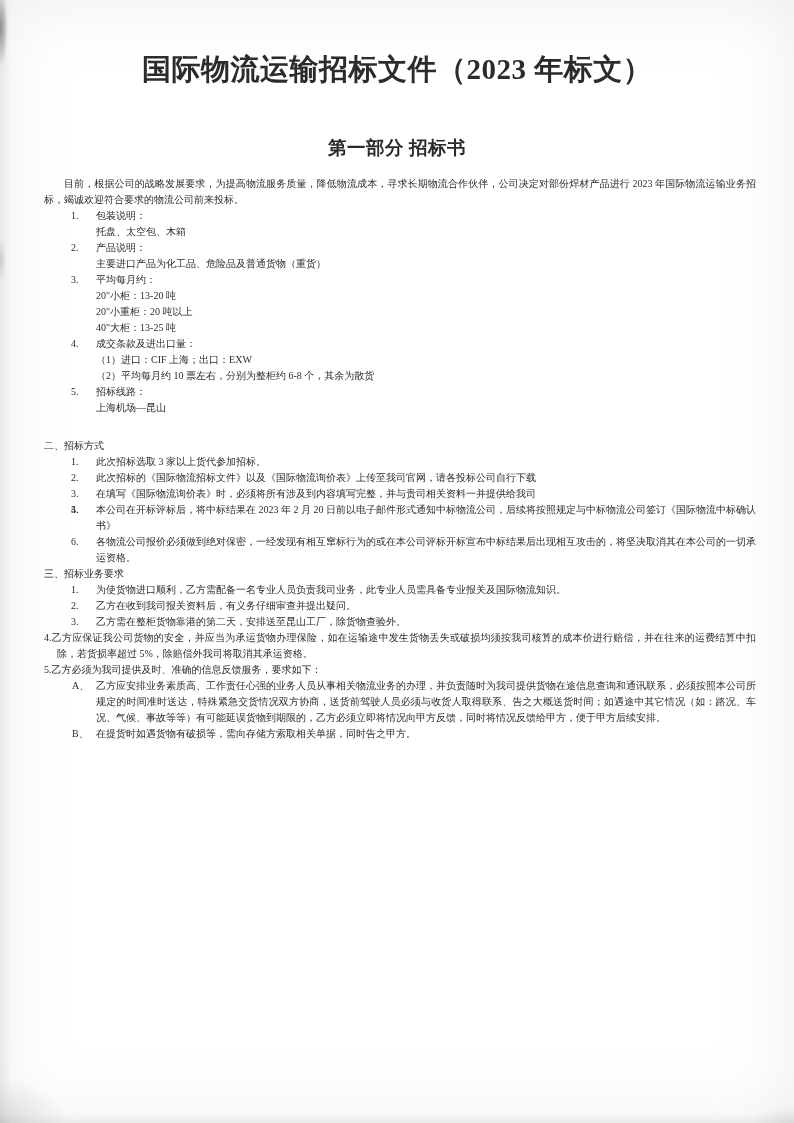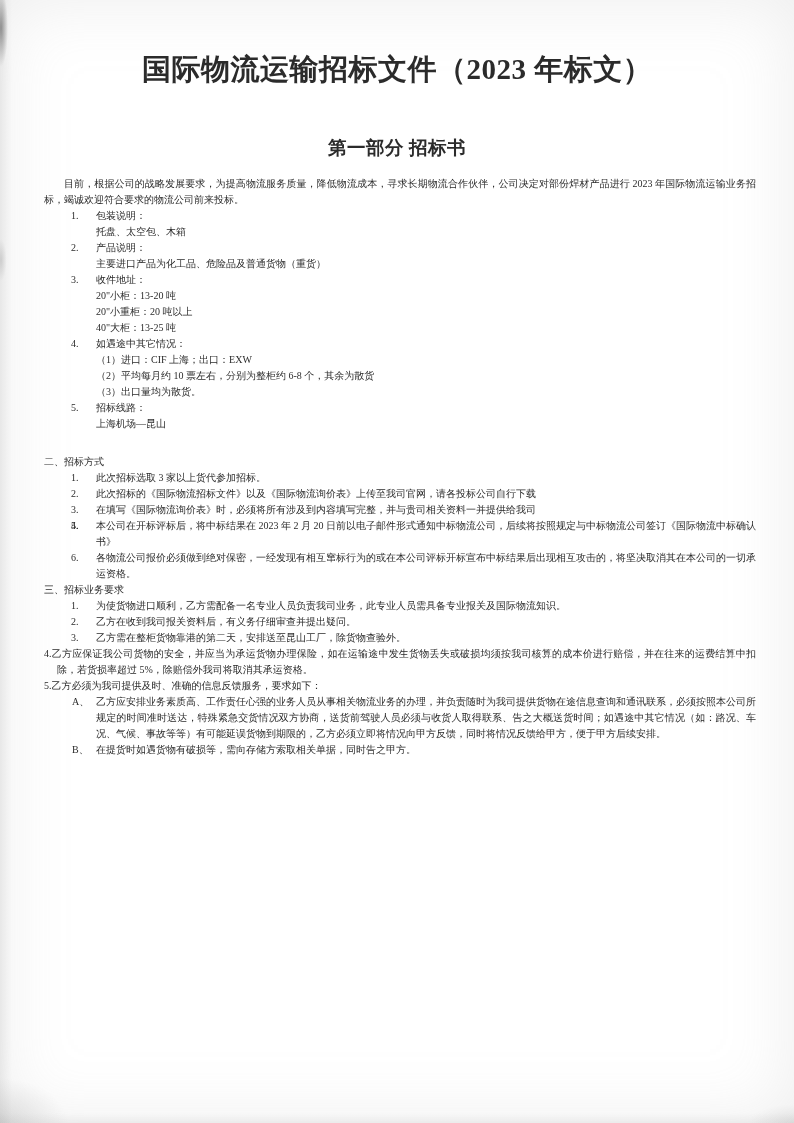--- a/index.html
+++ b/index.html
@@ -63,28 +63,27 @@
 
 <div class="page">
   <h1 class="doc-title">国际物流运输招标文件（2023 年标文）</h1>
   <h2 class="part-heading">第一部分 招标书</h2>
   <div class="content">
       <div class="line intro"><span class="txt">目前，根据公司的战略发展要求，为提高物流服务质量，降低物流成本，寻求长期物流合作伙伴，公司决定对部份焊材产品进行 2023 年国际物流运输业务招标，竭诚欢迎符合要求的物流公司前来投标。</span></div>
       <div class="line item"><span class="num">1.</span><span class="txt">包装说明：</span></div>
       <div class="line sub"><span class="txt">托盘、太空包、木箱</span></div>
       <div class="line item"><span class="num">2.</span><span class="txt">产品说明：</span></div>
       <div class="line sub"><span class="txt">主要进口产品为化工品、危险品及普通货物（重货）</span></div>
-      <div class="line item"><span class="num">3.</span><span class="txt">收件地址：</span></div>
+      <div class="line item"><span class="num">3.</span><span class="txt">平均每月约：</span></div>
       <div class="line sub"><span class="txt">20"小柜：13-20 吨</span></div>
       <div class="line sub"><span class="txt">20"小重柜：20 吨以上</span></div>
       <div class="line sub"><span class="txt">40"大柜：13-25 吨</span></div>
-      <div class="line item"><span class="num">4.</span><span class="txt">如遇途中其它情况：</span></div>
+      <div class="line item"><span class="num">4.</span><span class="txt">成交条款及进出口量：</span></div>
       <div class="line sub"><span class="txt">（1）进口：CIF 上海；出口：EXW</span></div>
       <div class="line sub"><span class="txt">（2）平均每月约 10 票左右，分别为整柜约 6-8 个，其余为散货</span></div>
-      <div class="line sub"><span class="txt">（3）出口量均为散货。</span></div>
       <div class="line item"><span class="num">5.</span><span class="txt">招标线路：</span></div>
       <div class="line sub"><span class="txt">上海机场—昆山</span></div>
       <div class="line gap"></div>
       <div class="line section"><span class="txt">二、招标方式</span></div>
       <div class="line item"><span class="num">1.</span><span class="txt">此次招标选取 3 家以上货代参加招标。</span></div>
       <div class="line item"><span class="num">2.</span><span class="txt">此次招标的《国际物流招标文件》以及《国际物流询价表》上传至我司官网，请各投标公司自行下载</span></div>
       <div class="line item"><span class="num">3.</span><span class="txt">在填写《国际物流询价表》时，必须将所有涉及到内容填写完整，并与贵司相关资料一并提供给我司</span></div>
       <div class="line item"><span class="num">4.</span></div>
       <div class="line item"><span class="num">5.</span><span class="txt">本公司在开标评标后，将中标结果在 2023 年 2 月 20 日前以电子邮件形式通知中标物流公司，后续将按照规定与中标物流公司签订《国际物流中标确认书》</span></div>
       <div class="line item"><span class="num">6.</span><span class="txt">各物流公司报价必须做到绝对保密，一经发现有相互窜标行为的或在本公司评标开标宣布中标结果后出现相互攻击的，将坚决取消其在本公司的一切承运资格。</span></div>

